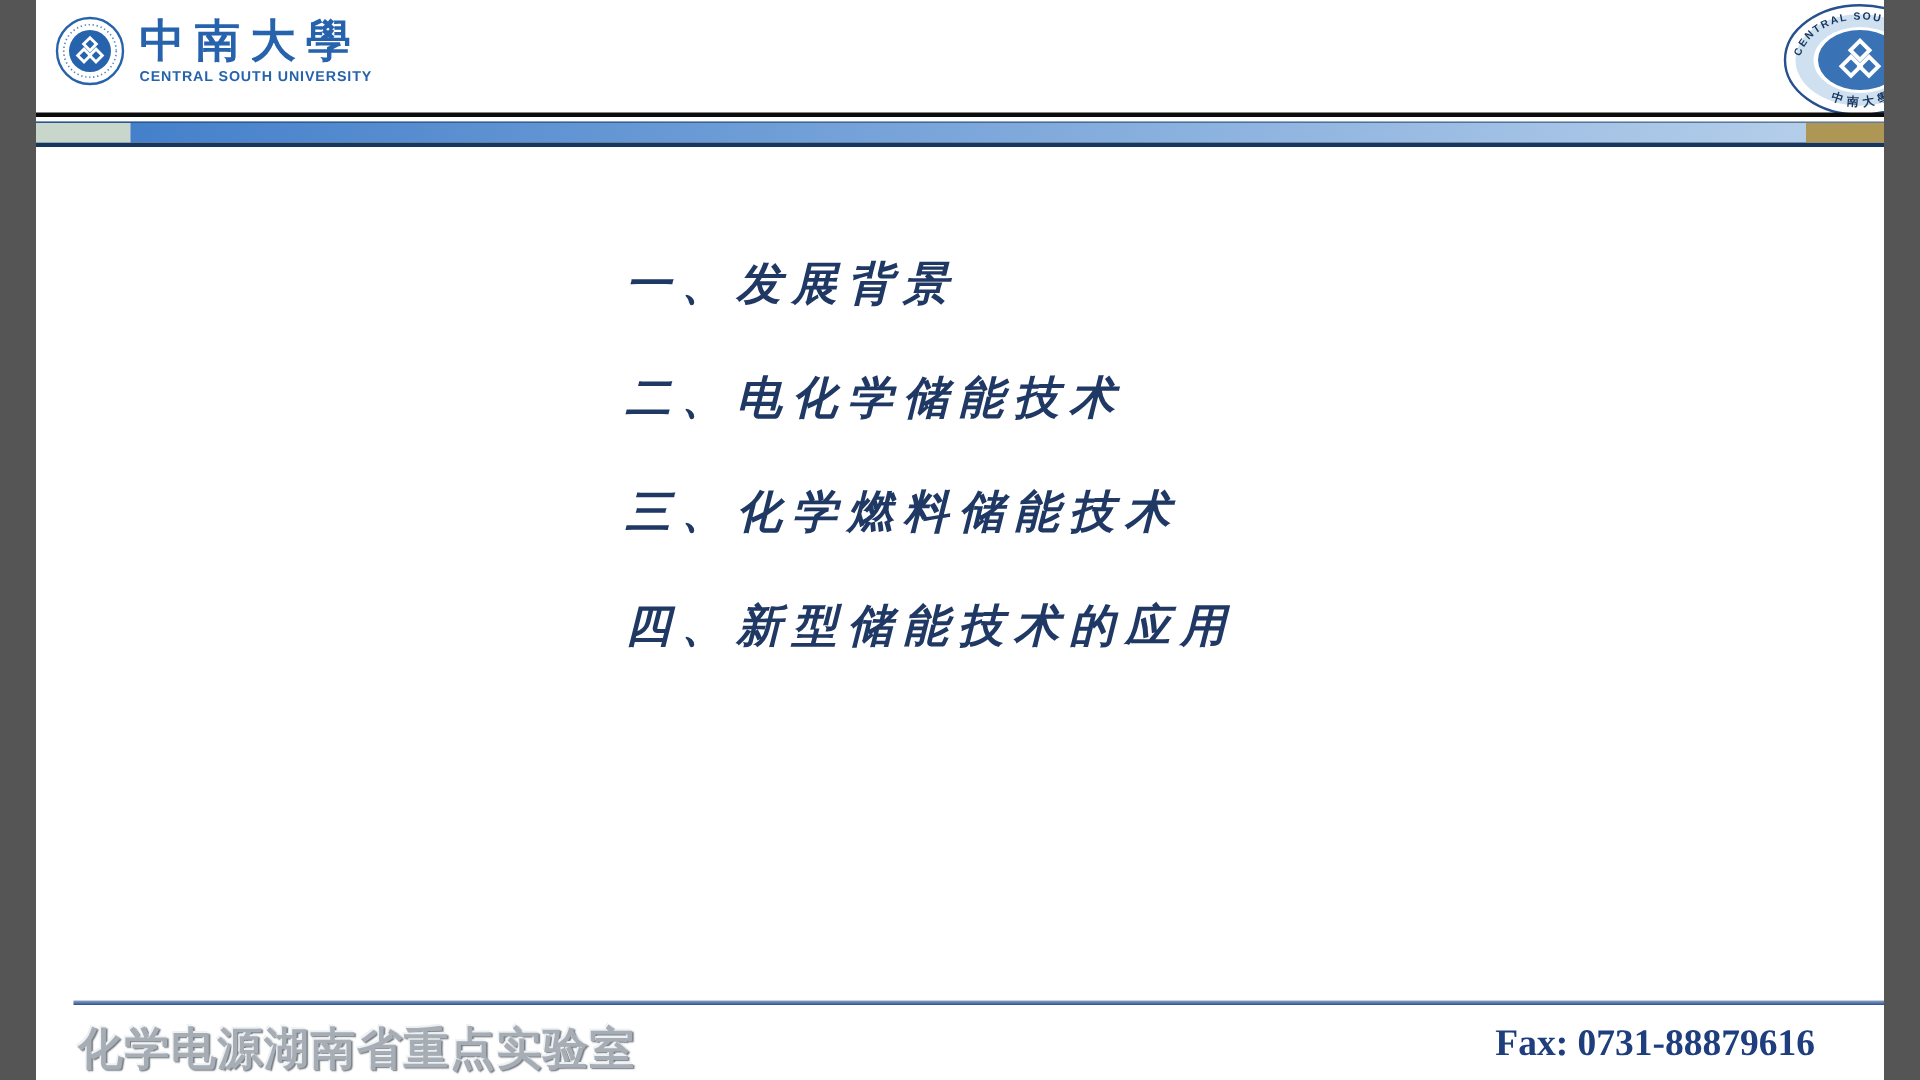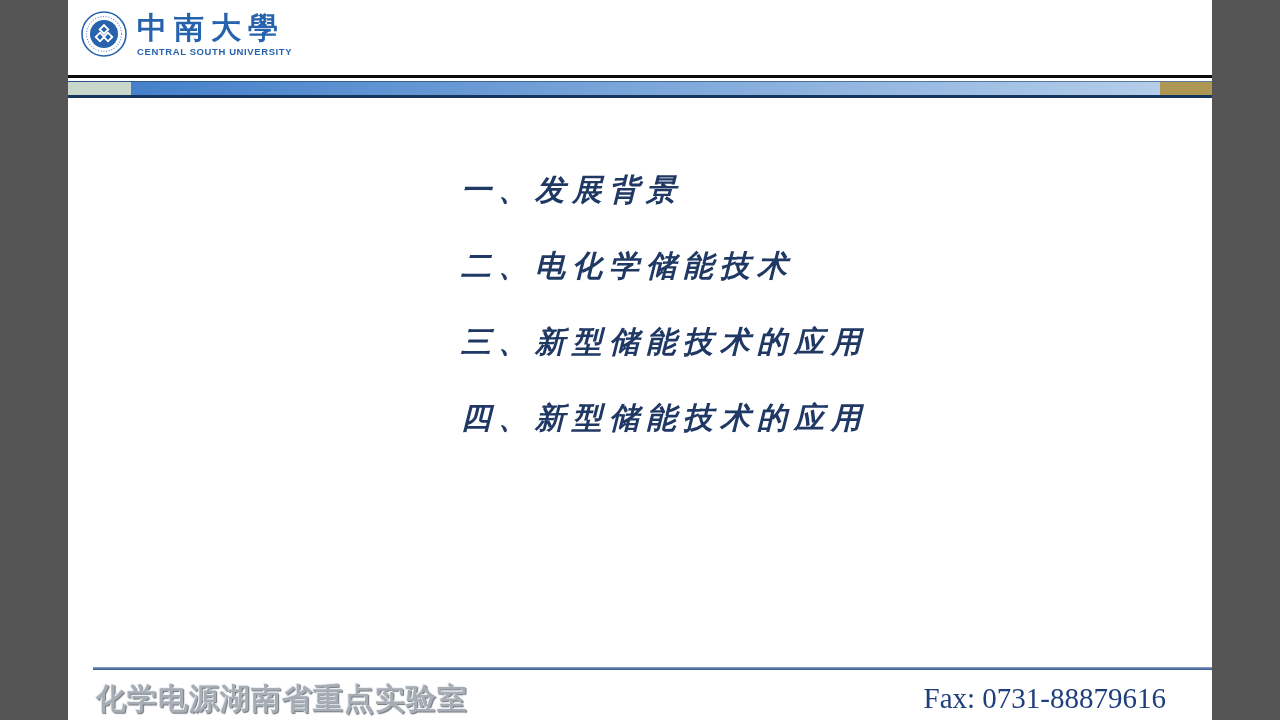--- a/index.html
+++ b/index.html
@@ -1,17 +1,17 @@
 <!DOCTYPE html>
 <html style="--title-blue: #0A0AD8; --item-navy: #1F3864; --highlight-blue: #0D0DD6; --footer-text-blue: #1F3E7E; --logo-blue: #2763AC; --lab-gray: #A7ADB5; --line-black: #0c0c0c; --bar-blue-start: #3E7CC9; --bar-blue-end: #B9D1EB; --bar-gray-green: #C9D6CC; --bar-tan: #AE9755; --bar-border-navy: #16365C;"><head>
 <meta charset="utf-8">
 <style>
   html,body{margin:0;padding:0;background:#555;}
   .slide{
-    position:relative;width:1144px;height:720px;background:#ffffff;
+    position:relative;width:1232px;height:720px;background:#ffffff;
     overflow:hidden;font-family:"Liberation Sans","DejaVu Sans",sans-serif;
     margin:0 auto;
   }
   
   .logo-left{
     position:absolute;left:12px;top:10px;display:flex;align-items:center;gap:9px;
   }
   .logo-texts{display:flex;flex-direction:column;justify-content:center;}
   .logo-cn{
     font-family:"Liberation Serif","DejaVu Serif",serif;
@@ -67,22 +67,22 @@
     color:var(--lab-gray,#A7ADB5);
     text-shadow:-1px -1px 0 #eef1f4, 1px 1px 1px #70767e;
   }
   .footer-email{
     position:absolute;left:100px;right:0;top:682px;text-align:center;
     font-family:"Liberation Serif","DejaVu Serif",serif;font-weight:bold;
     font-size:25px;color:var(--footer-text-blue,#1F3E7E);white-space:nowrap;
   }
   .footer-fax{
     position:absolute;right:46px;top:682px;
-    font-family:"Liberation Serif","DejaVu Serif",serif;font-weight:normal;
-    font-size:29px;color:var(--footer-text-blue,#1F3E7E);white-space:nowrap;text-align:center;
+    font-family:"Liberation Serif","DejaVu Serif",serif;font-weight:bold;
+    font-size:25px;color:var(--footer-text-blue,#1F3E7E);white-space:nowrap;text-align:center;
   }
   .seal-ring-text{font-weight:bold;fill:#17375E;}
 </style>
 </head>
 <body>
 
 <div class="slide">
 
   <div class="logo-left">
     <svg width="48" height="48" viewBox="0 0 48 48">
@@ -126,21 +126,21 @@
 
   <div class="black-line"></div>
   <div class="banner-bar">
     <div class="banner-seg-left"></div>
     <div class="banner-seg-right"></div>
   </div>
 
   <div class="outline">
     <div class="outline-item">一、发展背景</div>
     <div class="outline-item">二、电化学储能技术</div>
-    <div class="outline-item">三、新型储能技术的应用</div>
+    <div class="outline-item">三、化学燃料储能技术</div>
     <div class="outline-item">四、新型储能技术的应用</div>
   </div>
 
   <div class="footer-divider"></div>
   <div class="footer-lab">化学电源湖南省重点实验室</div>
   <div class="footer-fax">Fax: 0731-88879616</div>
 
 </div>
 
 </body></html>

